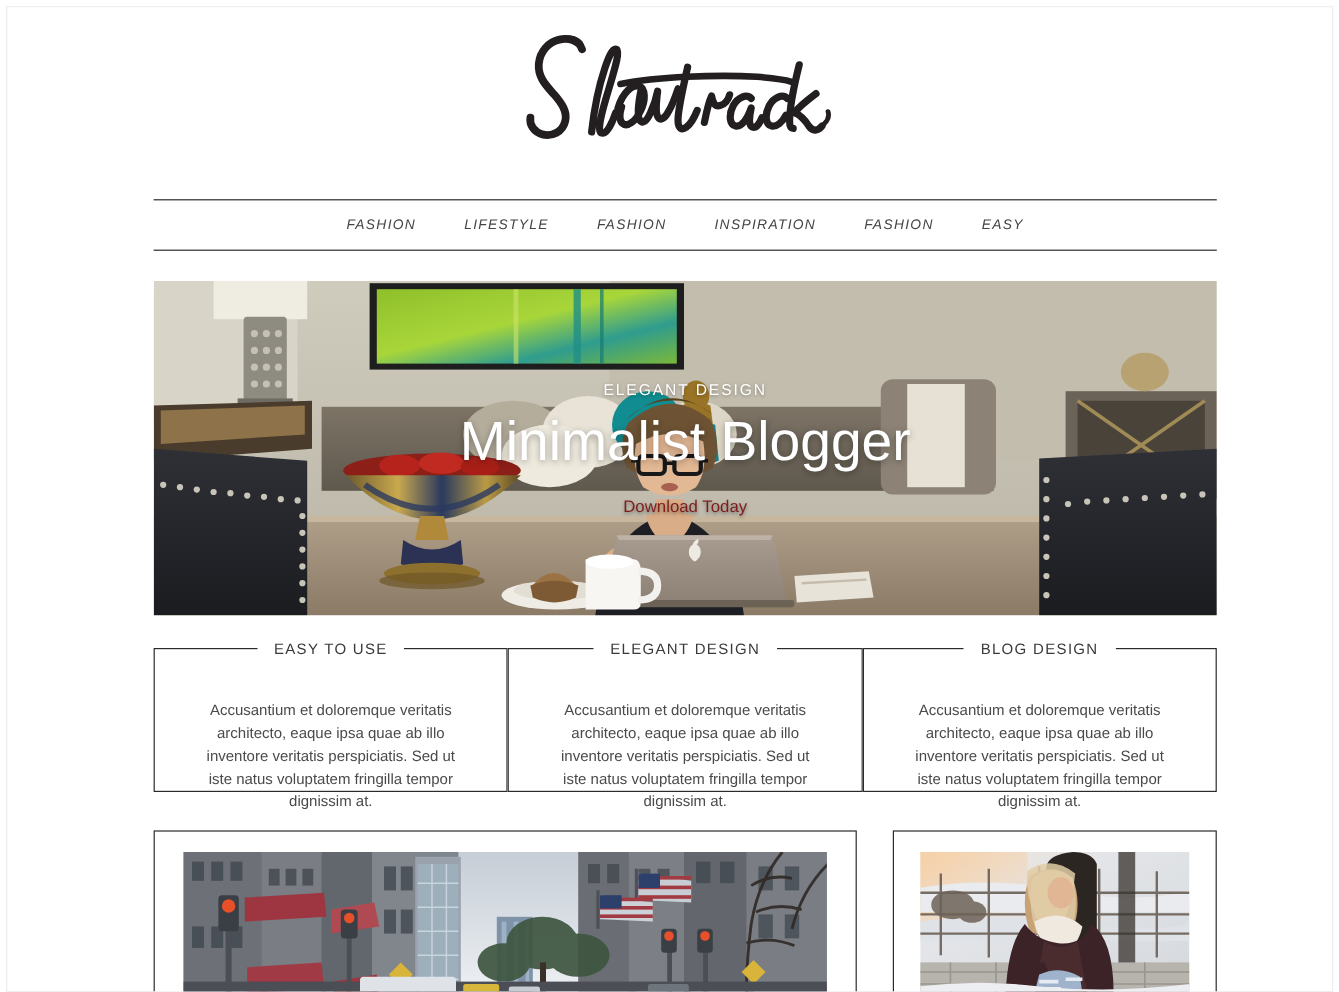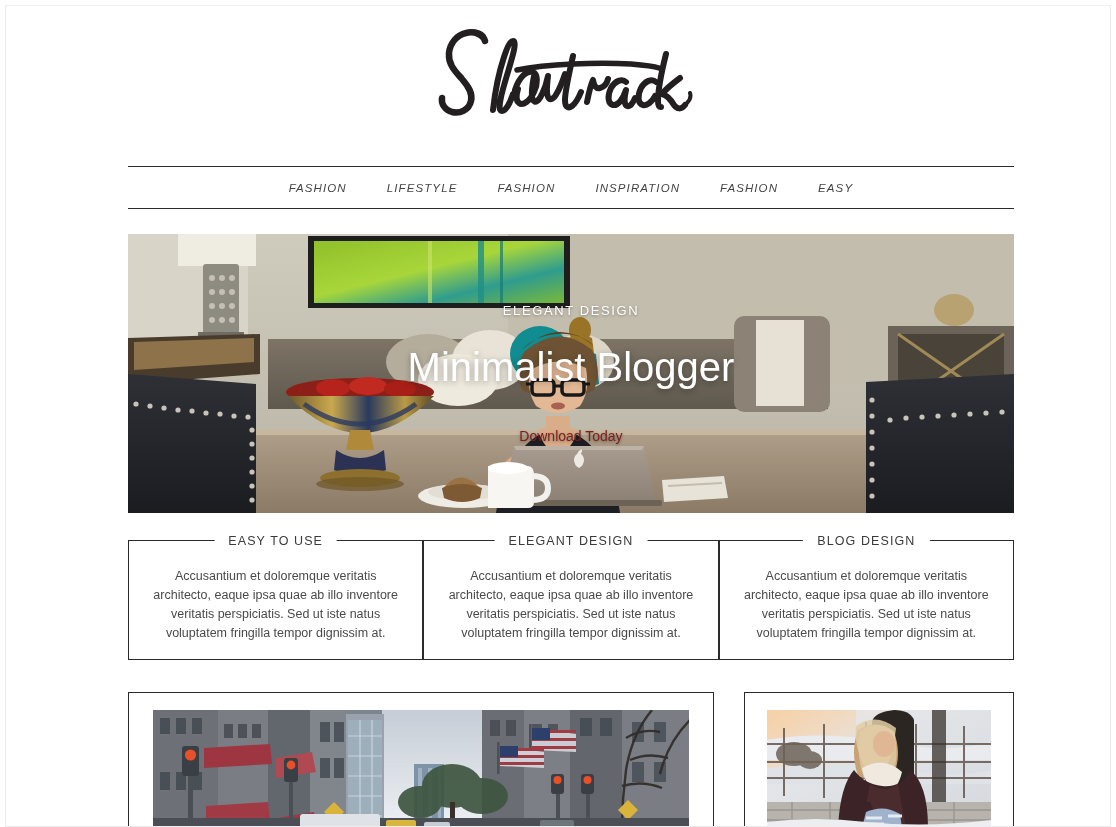--- a/index.html
+++ b/index.html
@@ -41,21 +41,21 @@
   .hero-img{position:absolute;left:0;top:0;width:886px;height:279px;}
   .hero-overlay{
     position:absolute;left:0;top:0;width:886px;height:279px;
     display:flex;flex-direction:column;align-items:center;justify-content:center;
   }
   .hero-kicker{
     font-size:13px;letter-spacing:1.6px;color:#fff;
     text-shadow:0 1px 3px rgba(0,0,0,.35);margin:0 0 10px 0;
   }
   .hero-title{
-    font-size:40px;font-weight:400;color:#fff;margin:17px;
+    font-size:46px;font-weight:400;color:#fff;margin:0;
     text-shadow:0 2px 6px rgba(0,0,0,.35);line-height:1.1;
   }
   .hero-cta{
     display:block;font-size:14px;color:#7f1d1d;text-decoration:none;
     margin-top:22px;text-shadow:0 1px 3px rgba(0,0,0,.4);
   }
 
   
   .features{
     position:absolute;left:122px;top:534px;width:886px;height:120px;
@@ -65,21 +65,21 @@
     position:relative;width:310px;box-sizing:border-box;
     border:1px solid #2b2b2b;padding:26px 18px 16px 18px;
     background:#fff;
   }
   .feature-title{
     position:absolute;top:-8px;left:50%;transform:translateX(-50%);
     background:#fff;padding:0 14px;white-space:nowrap;
     font-size:12.5px;letter-spacing:1.1px;color:#3a3a3a;line-height:16px;
   }
   .feature-body{
-    margin:0;font-size:12.5px;line-height:19px;color:#4a4a4a;text-align:center;
+    margin:16px;font-size:12.5px;line-height:19px;color:#4a4a4a;text-align:center;
   }
 
   
   .cards{
     position:absolute;left:122px;top:686px;width:886px;height:141px;
     display:flex;justify-content:space-between;
   }
   .card{
     box-sizing:border-box;border:1px solid #2b2b2b;background:#fff;
     padding:17px 24px 0 24px;overflow:hidden;

